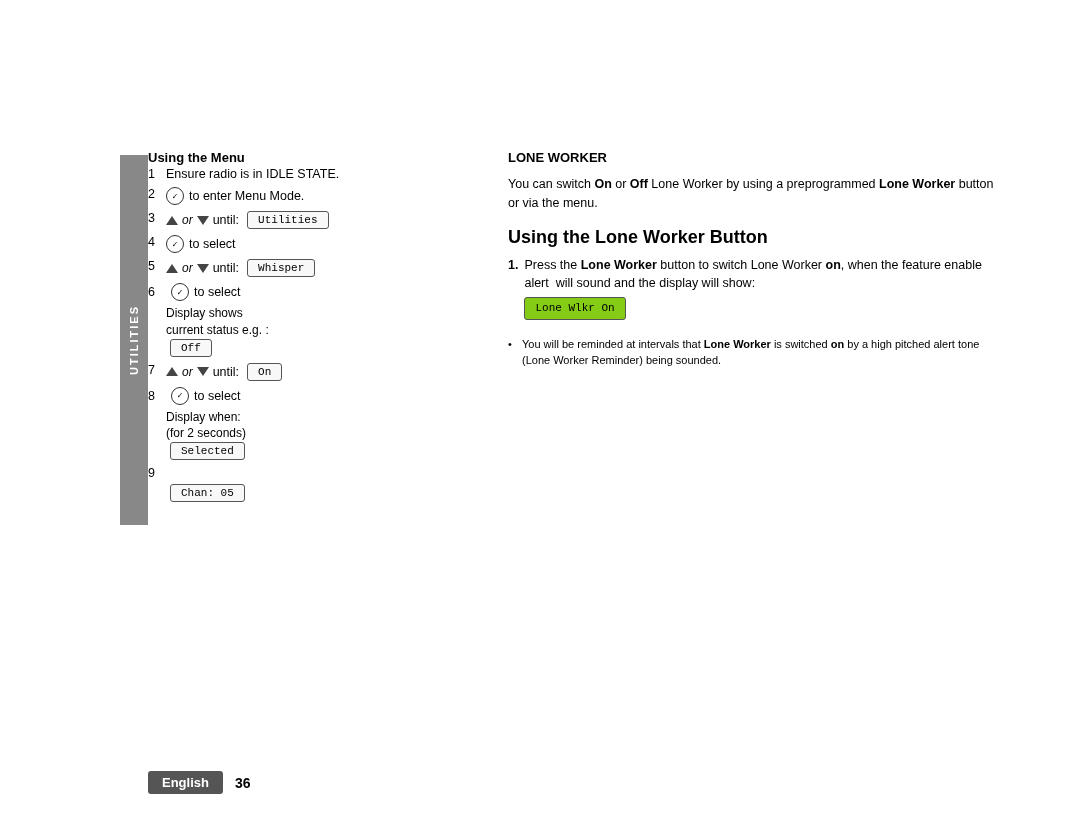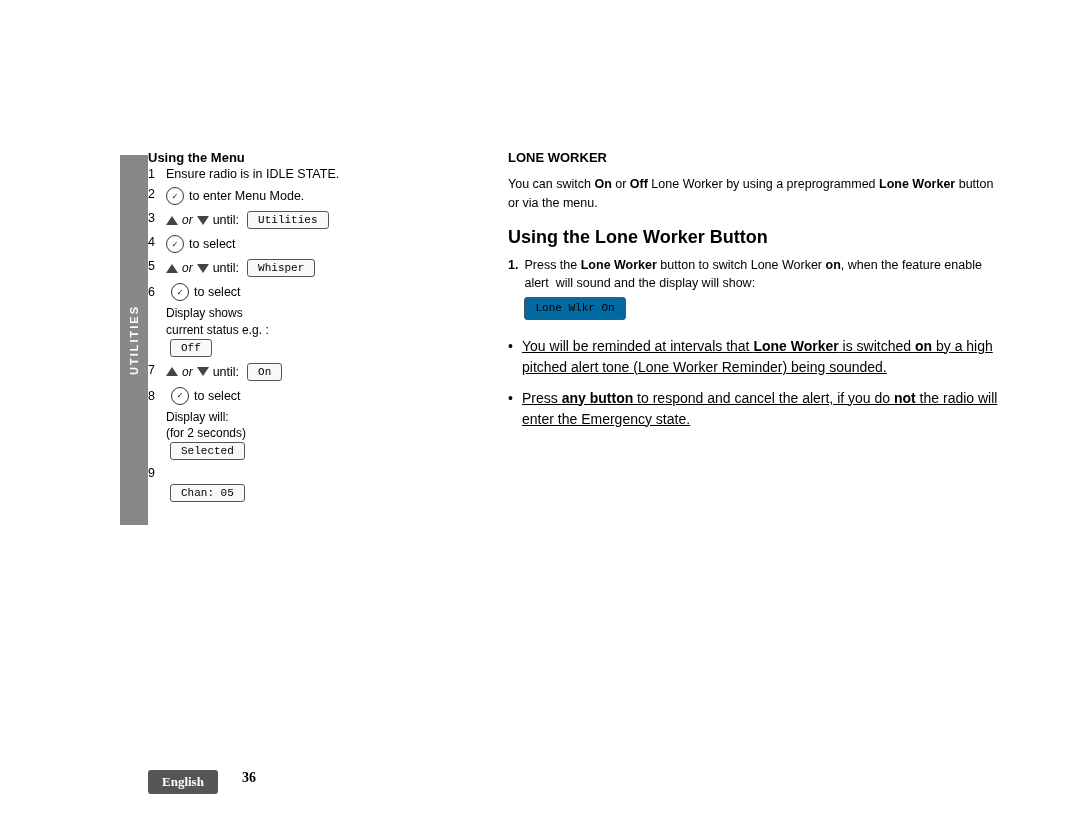--- a/index.html
+++ b/index.html
@@ -161,26 +161,25 @@
     }
 
     .bold { font-weight: bold; }
 
     
     .bullet-list {
       list-style: none;
       padding: 0;
     }
     .bullet-list li {
-      font-size: 14px;
+      font-size: 11px;
       line-height: 1.5;
       margin-bottom: 10px;
       padding-left: 14px;
       position: relative;
-      text-decoration: underline;
     }
     .bullet-list li::before {
       content: '•';
       position: absolute;
       left: 0;
       top: 0;
     }
 
     
     .sub-heading {
@@ -190,22 +189,22 @@
       margin-top: 14px;
     }
 
     
     .footer {
       position: absolute;
       bottom: 40px;
       left: 148px;
       right: 80px;
       display: flex;
-      gap: 24px;
-      font-family: Liberation Serif, serif;
+      align-items: center;
+      gap: 12px;
     }
 
     .footer-lang {
       background: #555;
       color: #fff;
       font-size: 13px;
       font-weight: bold;
       padding: 4px 14px;
       border-radius: 3px;
     }
@@ -219,21 +218,21 @@
       font-size: 12px;
       line-height: 1.4;
     }
 
     .lone-wkr-box {
       border: 1px solid #555;
       border-radius: 3px;
       padding: 2px 10px;
       font-family: 'Courier New', monospace;
       font-size: 11px;
-      background: #0369a1;
+      background: #84cc16;
       display: inline-block;
       margin-top: 4px;
       margin-bottom: 8px;
     }
 
     .numbered-list-right {
       padding-left: 0;
       list-style: none;
     }
     .numbered-list-right li {
@@ -330,21 +329,21 @@
           </span>
         </div>
 
         <div class="step" style="flex-direction:column;">
           <div style="display:flex;align-items:center;gap:5px;">
             <span class="step-num">8</span>
             <span class="select-circle">✓</span>
             <span>to select</span>
           </div>
           <div style="margin-left:18px;margin-top:4px;">
-            <div class="step-inner-label">Display will:</div>
+            <div class="step-inner-label">Display when:</div>
             <div class="step-inner-label">(for 2 seconds)</div>
             <span class="lcd-box">Selected</span>
           </div>
         </div>
 
         <div class="step" style="flex-direction:column;">
           <div style="display:flex;align-items:flex-start;gap:5px;">
             <span class="step-num">9</span>
           </div>
           <div style="margin-left:18px;margin-top:4px;">
@@ -370,23 +369,20 @@
               Press the <span class="bold">Lone Worker</span> button to switch Lone Worker <span class="bold">on</span>, when the feature enable alert&nbsp; will sound and the display will show:<br>
               <span class="lone-wkr-box">Lone Wlkr On</span>
             </span>
           </li>
         </ol>
 
         <ul class="bullet-list">
           <li>
             You will be reminded at intervals that <span class="bold">Lone Worker</span> is switched <span class="bold">on</span> by a high pitched alert tone (Lone Worker Reminder) being sounded.
           </li>
-          <li>
-            Press <span class="bold">any button</span> to respond and cancel the alert, if you do <span class="bold" style="text-decoration:underline;">not</span> the radio will enter the Emergency state.
-          </li>
         </ul>
       </div>
 
     </div>
   </div>
 
   <div class="footer">
     <span class="footer-lang">English</span>
     <span class="footer-page">36</span>
   </div>

